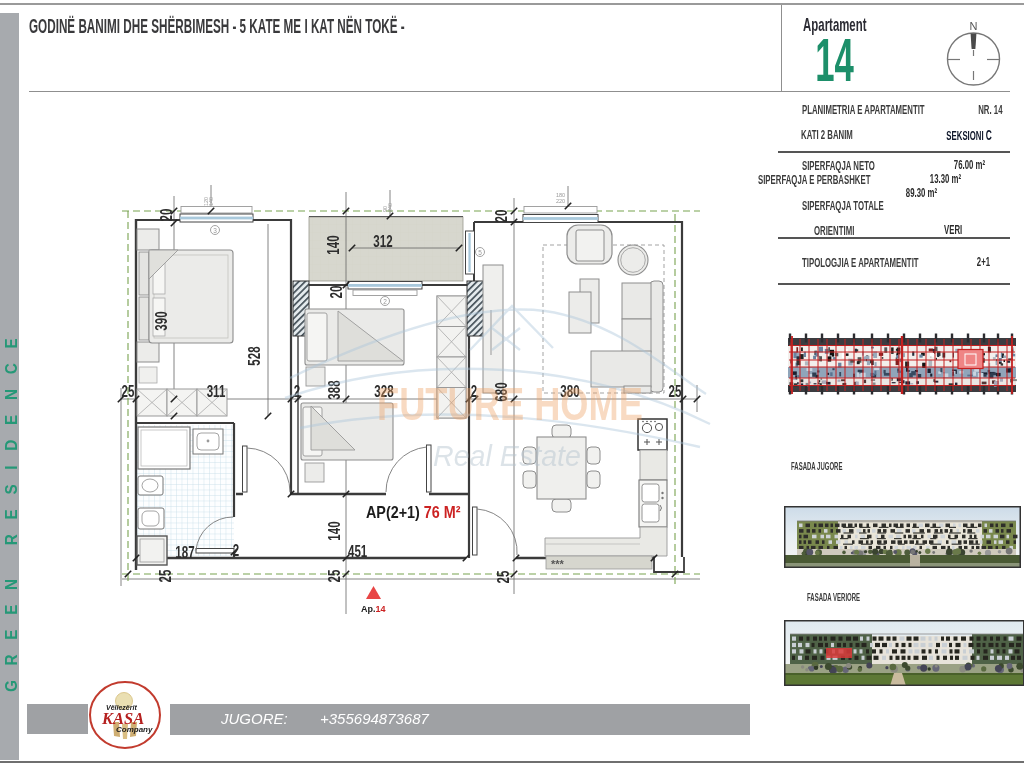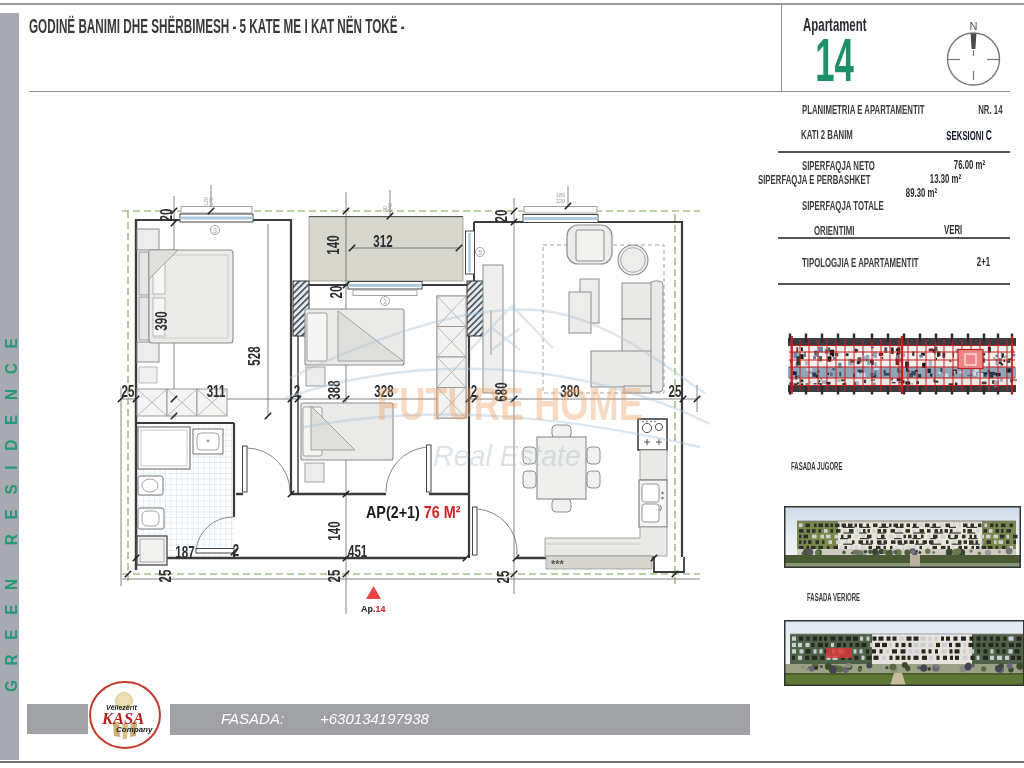--- a/index.html
+++ b/index.html
@@ -1198,23 +1198,23 @@
 
 <text x="377" y="420" textLength="266" lengthAdjust="spacingAndGlyphs" font-size="46" font-weight="bold" fill="#efa061" opacity="0.38" font-family="Liberation Sans">FUTURE HOME</text>
 
 <text x="433" y="466" textLength="148" lengthAdjust="spacingAndGlyphs" font-size="30" font-style="italic" fill="#b3c2ce" opacity="0.45" font-family="Liberation Sans">Real Estate</text>
 </svg>
 
 <div class="abs" style="left:27px;top:704px;width:61px;height:30px;background:#9fa1a4;"></div>
 
 <div class="abs" style="left:170px;top:704px;width:580px;height:31px;background:#9fa1a4;"></div>
 
-<div class="abs" style="left:221px;top:710px;font-size:15px;font-style:italic;color:#fff;">FASADA:</div>
-
-<div class="abs" style="left:320px;top:710px;font-size:15px;font-style:italic;color:#fff;">+630134197938</div>
+<div class="abs" style="left:221px;top:710px;font-size:15px;font-style:italic;color:#fff;">JUGORE:</div>
+
+<div class="abs" style="left:320px;top:710px;font-size:15px;font-style:italic;color:#fff;">+355694873687</div>
 
 <svg class="abs" style="left:88px;top:680px;" width="76" height="72" viewBox="0 0 76 72">
 
   <ellipse cx="37" cy="35" rx="35" ry="33" fill="#fff" stroke="#c23b2e" stroke-width="2"></ellipse>
 
   <circle cx="36" cy="21" r="8.5" fill="#eadfb2" stroke="#dcc88e" stroke-width="1"></circle>
 
   <path d="M25,42 L31,42 L32,57 L26,56 Z" fill="#cfae72"></path>
   <path d="M34,44 L40,44 L39,59 L35,59 Z" fill="#dabe84"></path>
   <path d="M43,42 L49,42 L48,56 L42,57 Z" fill="#cfae72"></path>

